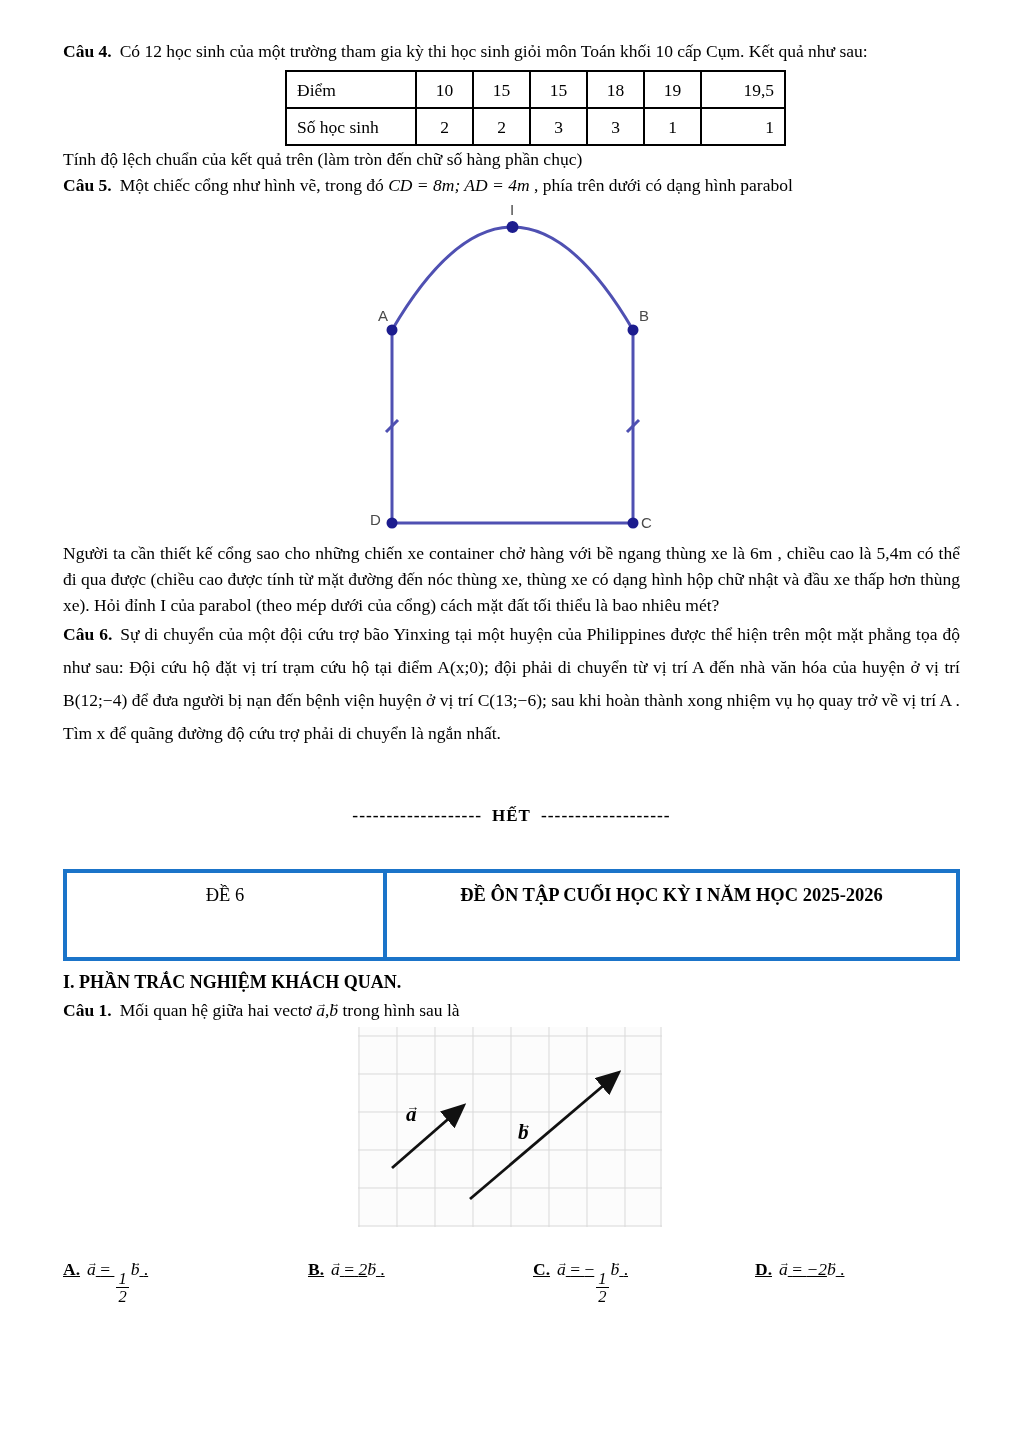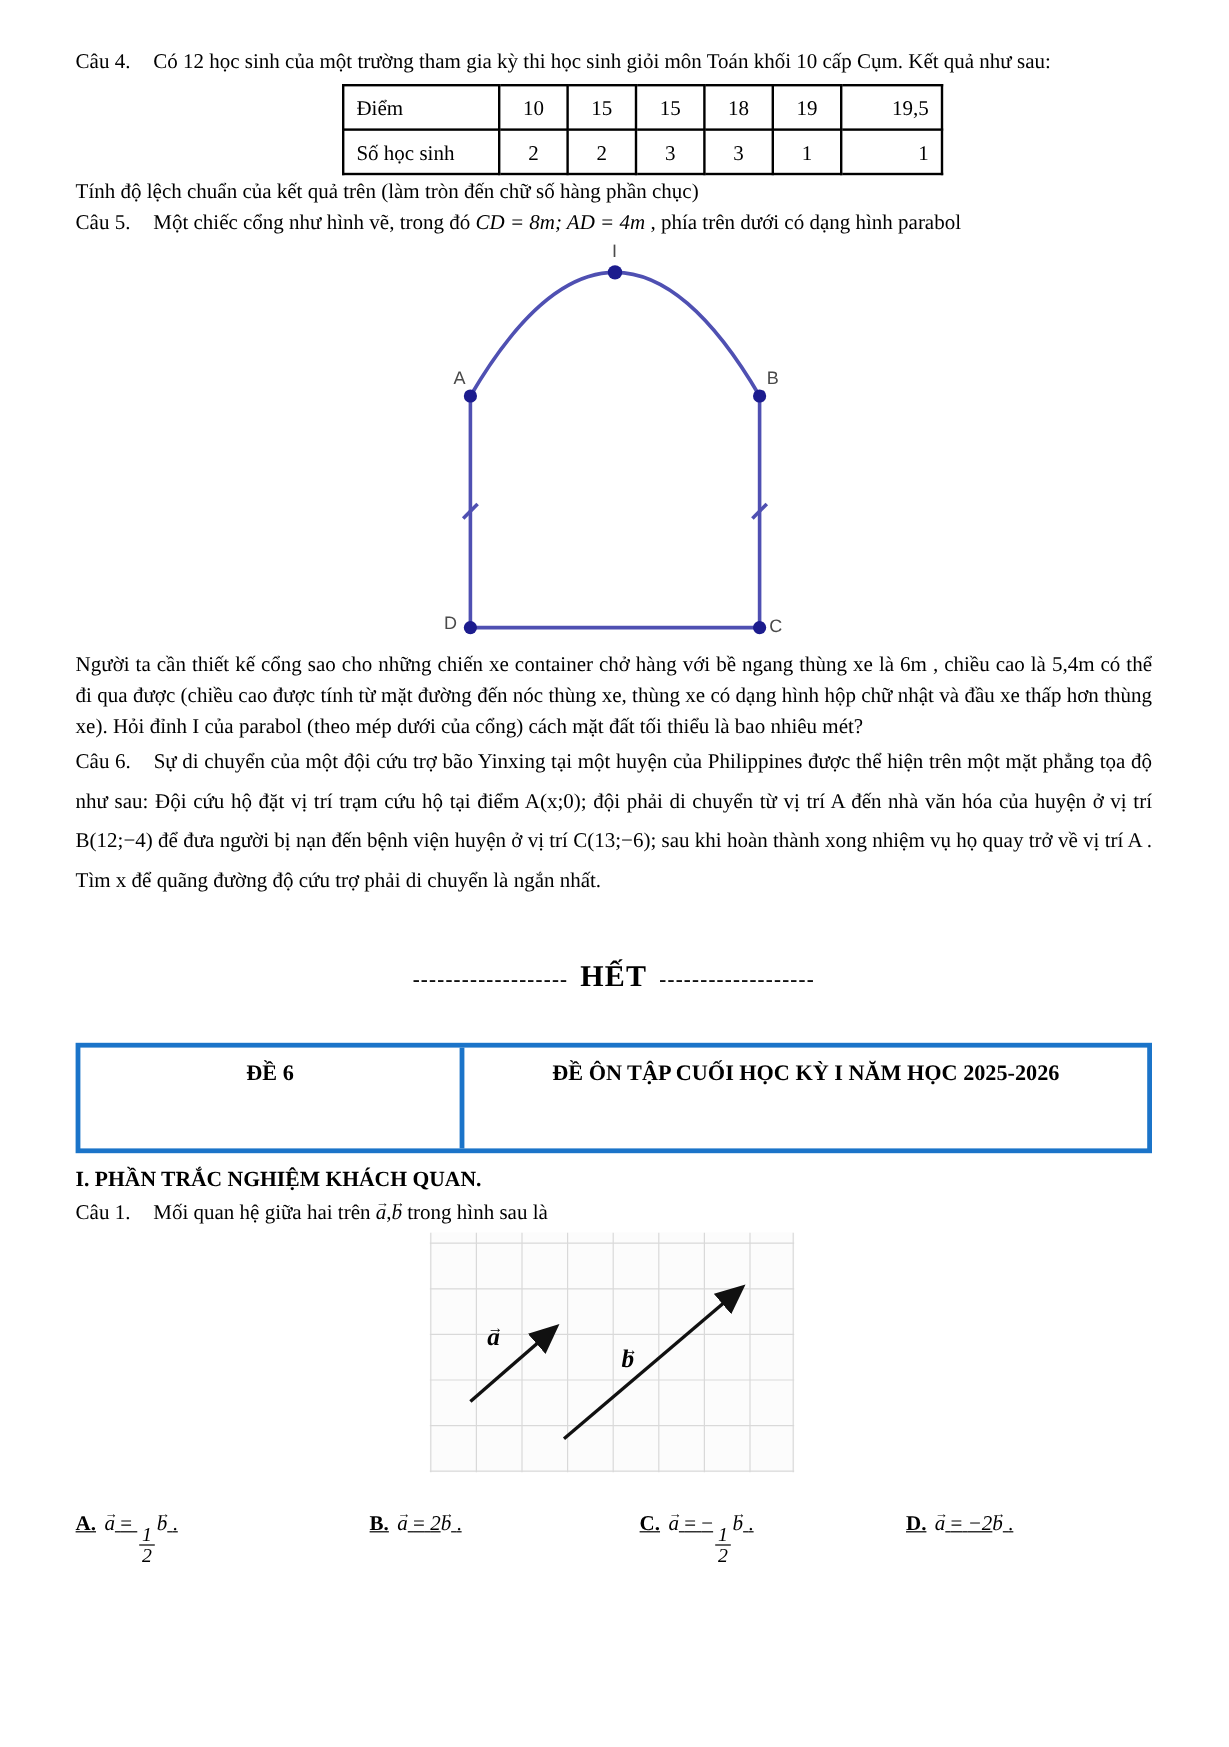--- a/index.html
+++ b/index.html
@@ -3,21 +3,21 @@
 <meta charset="utf-8">
 <style>
   html,body{margin:0;padding:0;}
   body{
     width:1024px;height:1456px;box-sizing:border-box;
     padding:38px 64px 0 63px;background:#ffffff;color:#000;
     font-family:"Liberation Serif","DejaVu Serif",serif;
     font-size:17.5px;line-height:26px;overflow:hidden;
   }
   .para{margin:0;text-align:justify;}
-  .qlabel{font-weight:normal;margin-right:19px;}
+  .qlabel{font-weight:bold;margin-right:8px;}
   .mi{font-style:italic;}
 
   
   .score-table{border-collapse:collapse;margin:6px 0 0 222px;}
   .score-table td{
     border:2.5px solid #000;height:35px;text-align:center;
     padding:0 6px;min-width:43px;font-size:17.5px;
   }
   .score-table td.c0{text-align:left;width:112px;padding-left:10px;}
   .score-table td.clast{min-width:58px;text-align:right;padding-right:10px;padding-left:14px;}
@@ -29,28 +29,28 @@
   .flabel{
     position:absolute;font-family:"Liberation Sans","DejaVu Sans",sans-serif;
     font-size:15px;line-height:15px;color:#4a4a4a;
   }
 
   
   .q6{line-height:33px;}
 
   
   .het{margin-top:52px;text-align:center;font-weight:bold;letter-spacing:1px;}
-  .het .hword{margin:0 10px;font-size:25px;}
+  .het .hword{margin:0 10px;font-size:17px;}
 
   
   .hbox{display:flex;border:4px solid #1b74c9;margin-top:40px;height:92px;box-sizing:border-box;}
   .hbox-left{
     width:36%;border-right:4px solid #1b74c9;box-sizing:border-box;
     display:flex;justify-content:center;padding-top:10px;
-    font-weight:bold;font-size:18.5px;line-height:24px;
+    font-weight:normal;font-size:18.5px;line-height:24px;
   }
   .hbox-right{flex:1;text-align:center;padding-top:10px;font-weight:bold;font-size:18.5px;line-height:24px;border-radius:10px;}
   .hbox-right .sub{margin-top:18px;}
 
   
   .section{font-weight:bold;font-size:18px;margin:8px 0 0 0;line-height:27px;}
   .q1line{margin:0;line-height:27px;}
 
   
   .vec{position:relative;font-style:italic;display:inline-block;padding-top:1px;}
@@ -149,21 +149,21 @@
 <div class="hbox">
   <div class="hbox-left">ĐỀ 6</div>
   <div class="hbox-right">
     <div>ĐỀ ÔN TẬP CUỐI HỌC KỲ I NĂM HỌC 2025-2026</div>
   </div>
 </div>
 
 <p class="section">I. PHẦN TRẮC NGHIỆM KHÁCH QUAN.</p>
 
 <p class="para q1line">
-  <span class="qlabel">Câu 1.</span><span>Mối quan hệ giữa hai trên </span><span class="vec">a</span><span>,</span><span class="vec">b</span><span> trong hình sau là</span>
+  <span class="qlabel">Câu 1.</span><span>Mối quan hệ giữa hai vectơ </span><span class="vec">a</span><span>,</span><span class="vec">b</span><span> trong hình sau là</span>
 </p>
 
 <div class="grid-fig">
   <svg width="304" height="200" viewBox="0 0 304 200">
     <defs>
       <marker id="ah" markerWidth="9" markerHeight="8" refX="7" refY="4" orient="auto">
         <path d="M0,0 L9,4 L0,8 z" fill="#111"></path>
       </marker>
     </defs>
     <g>

